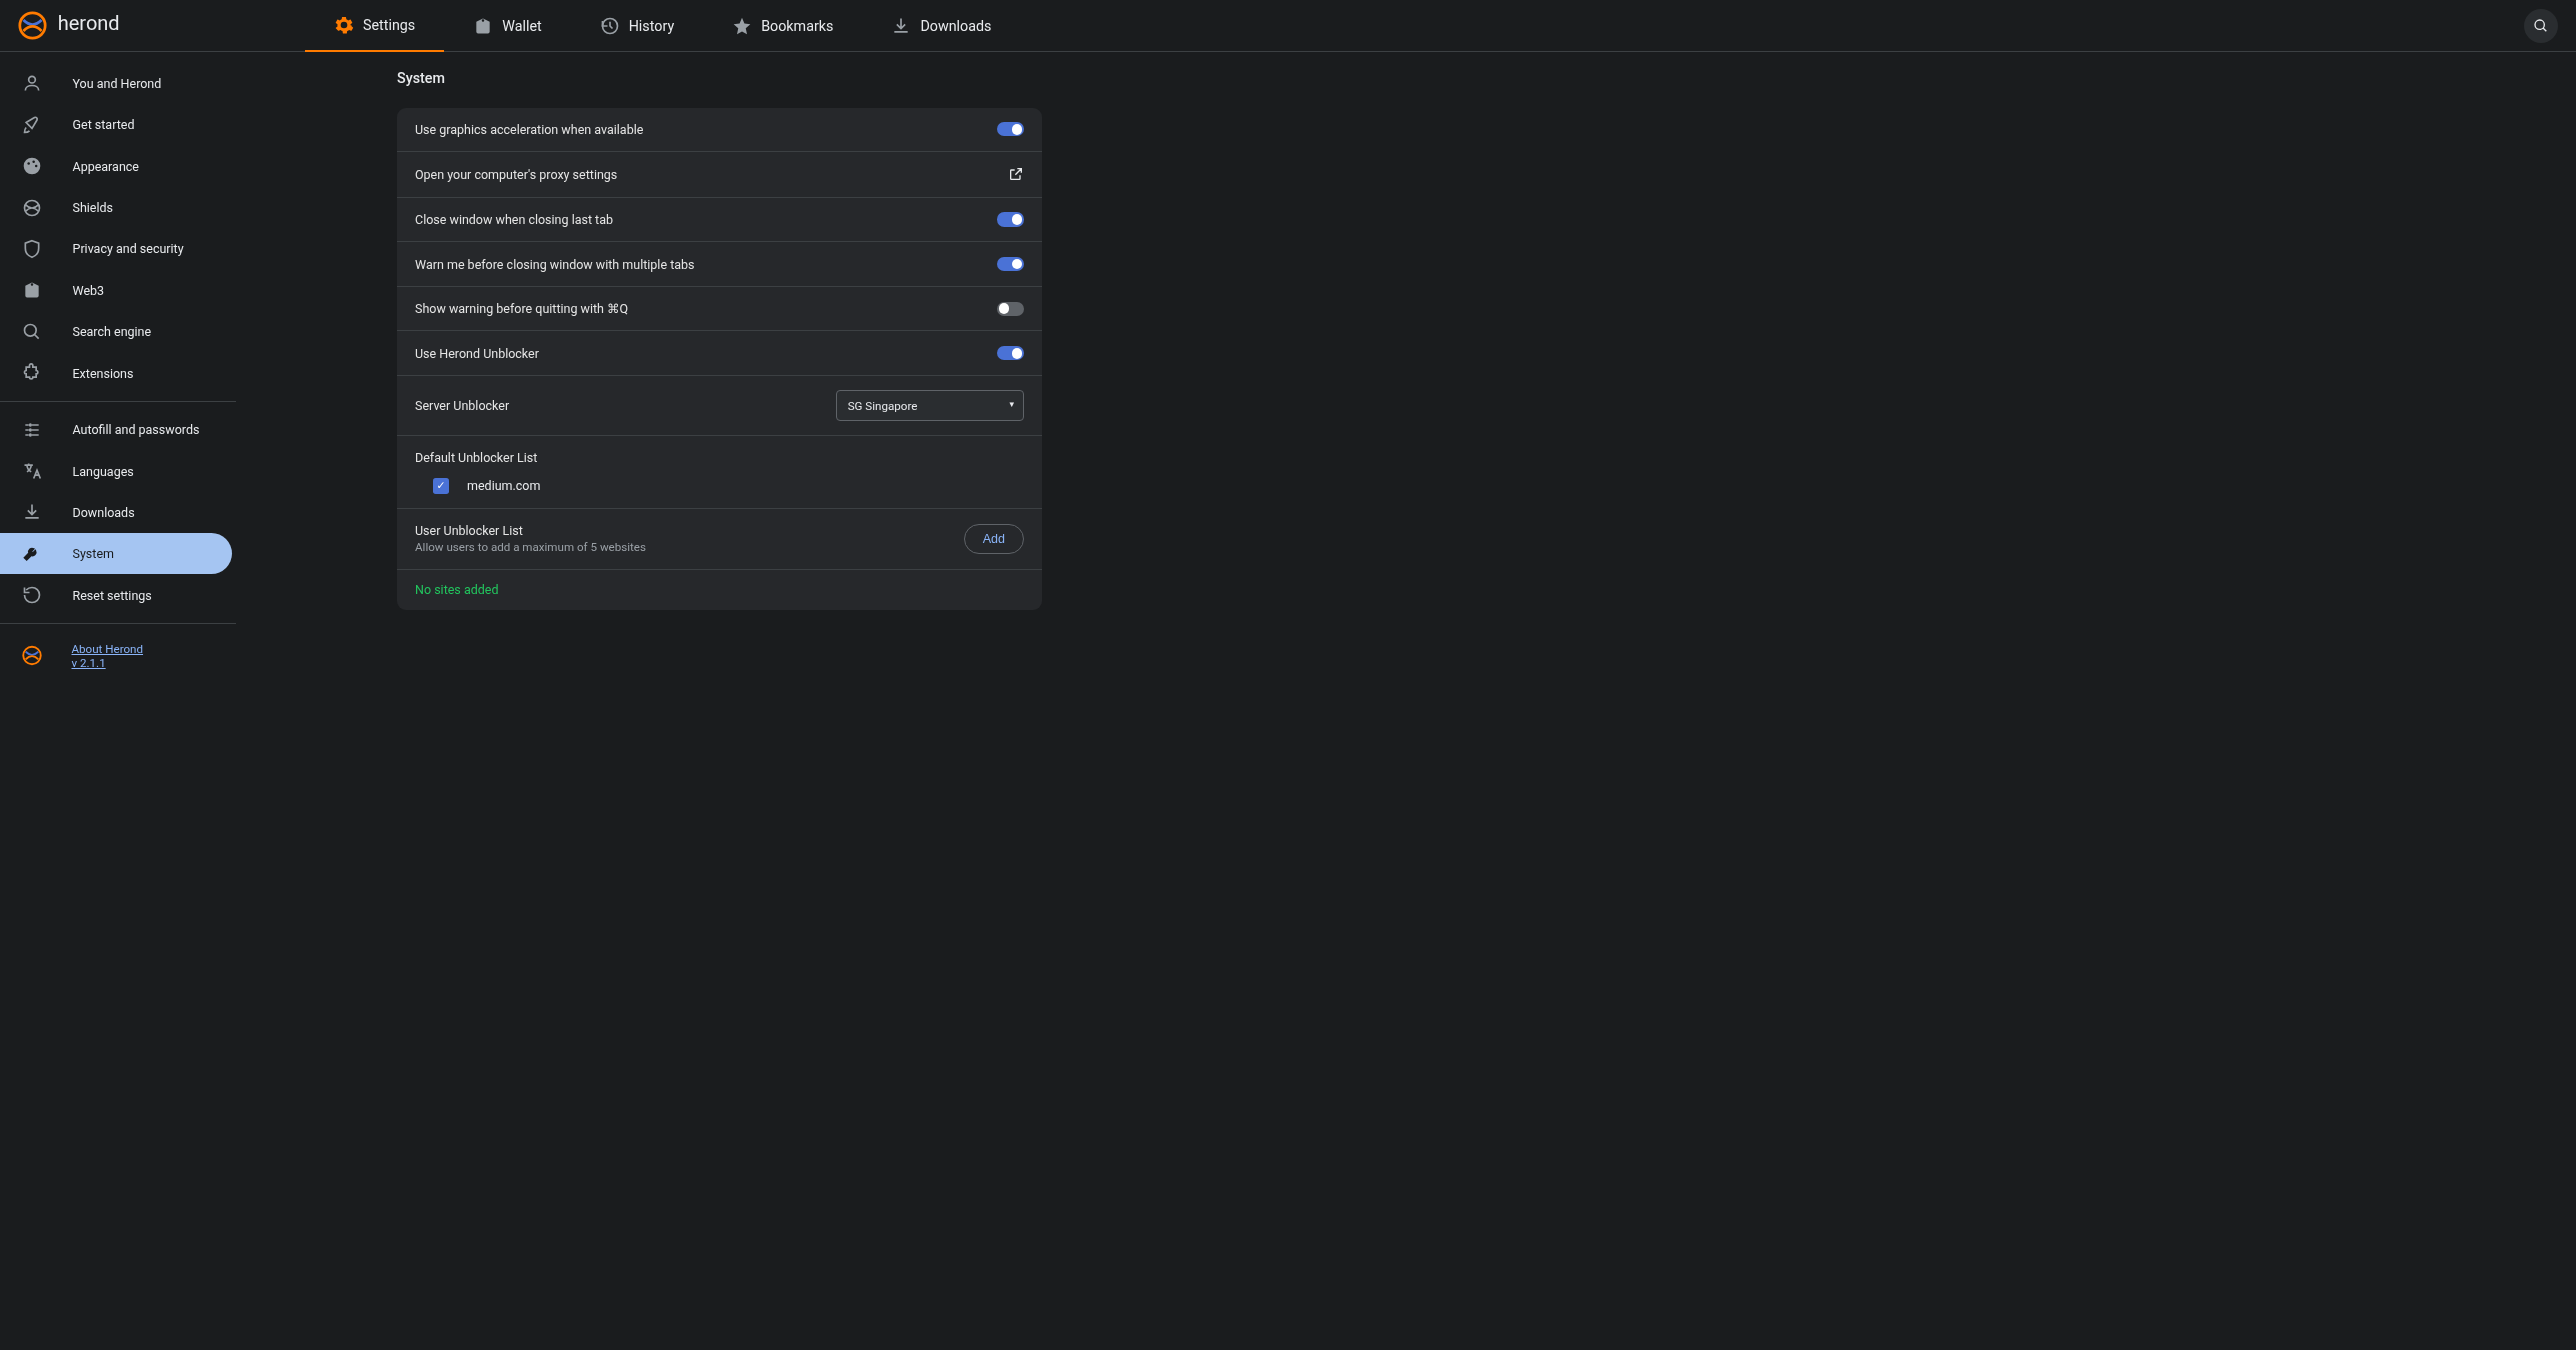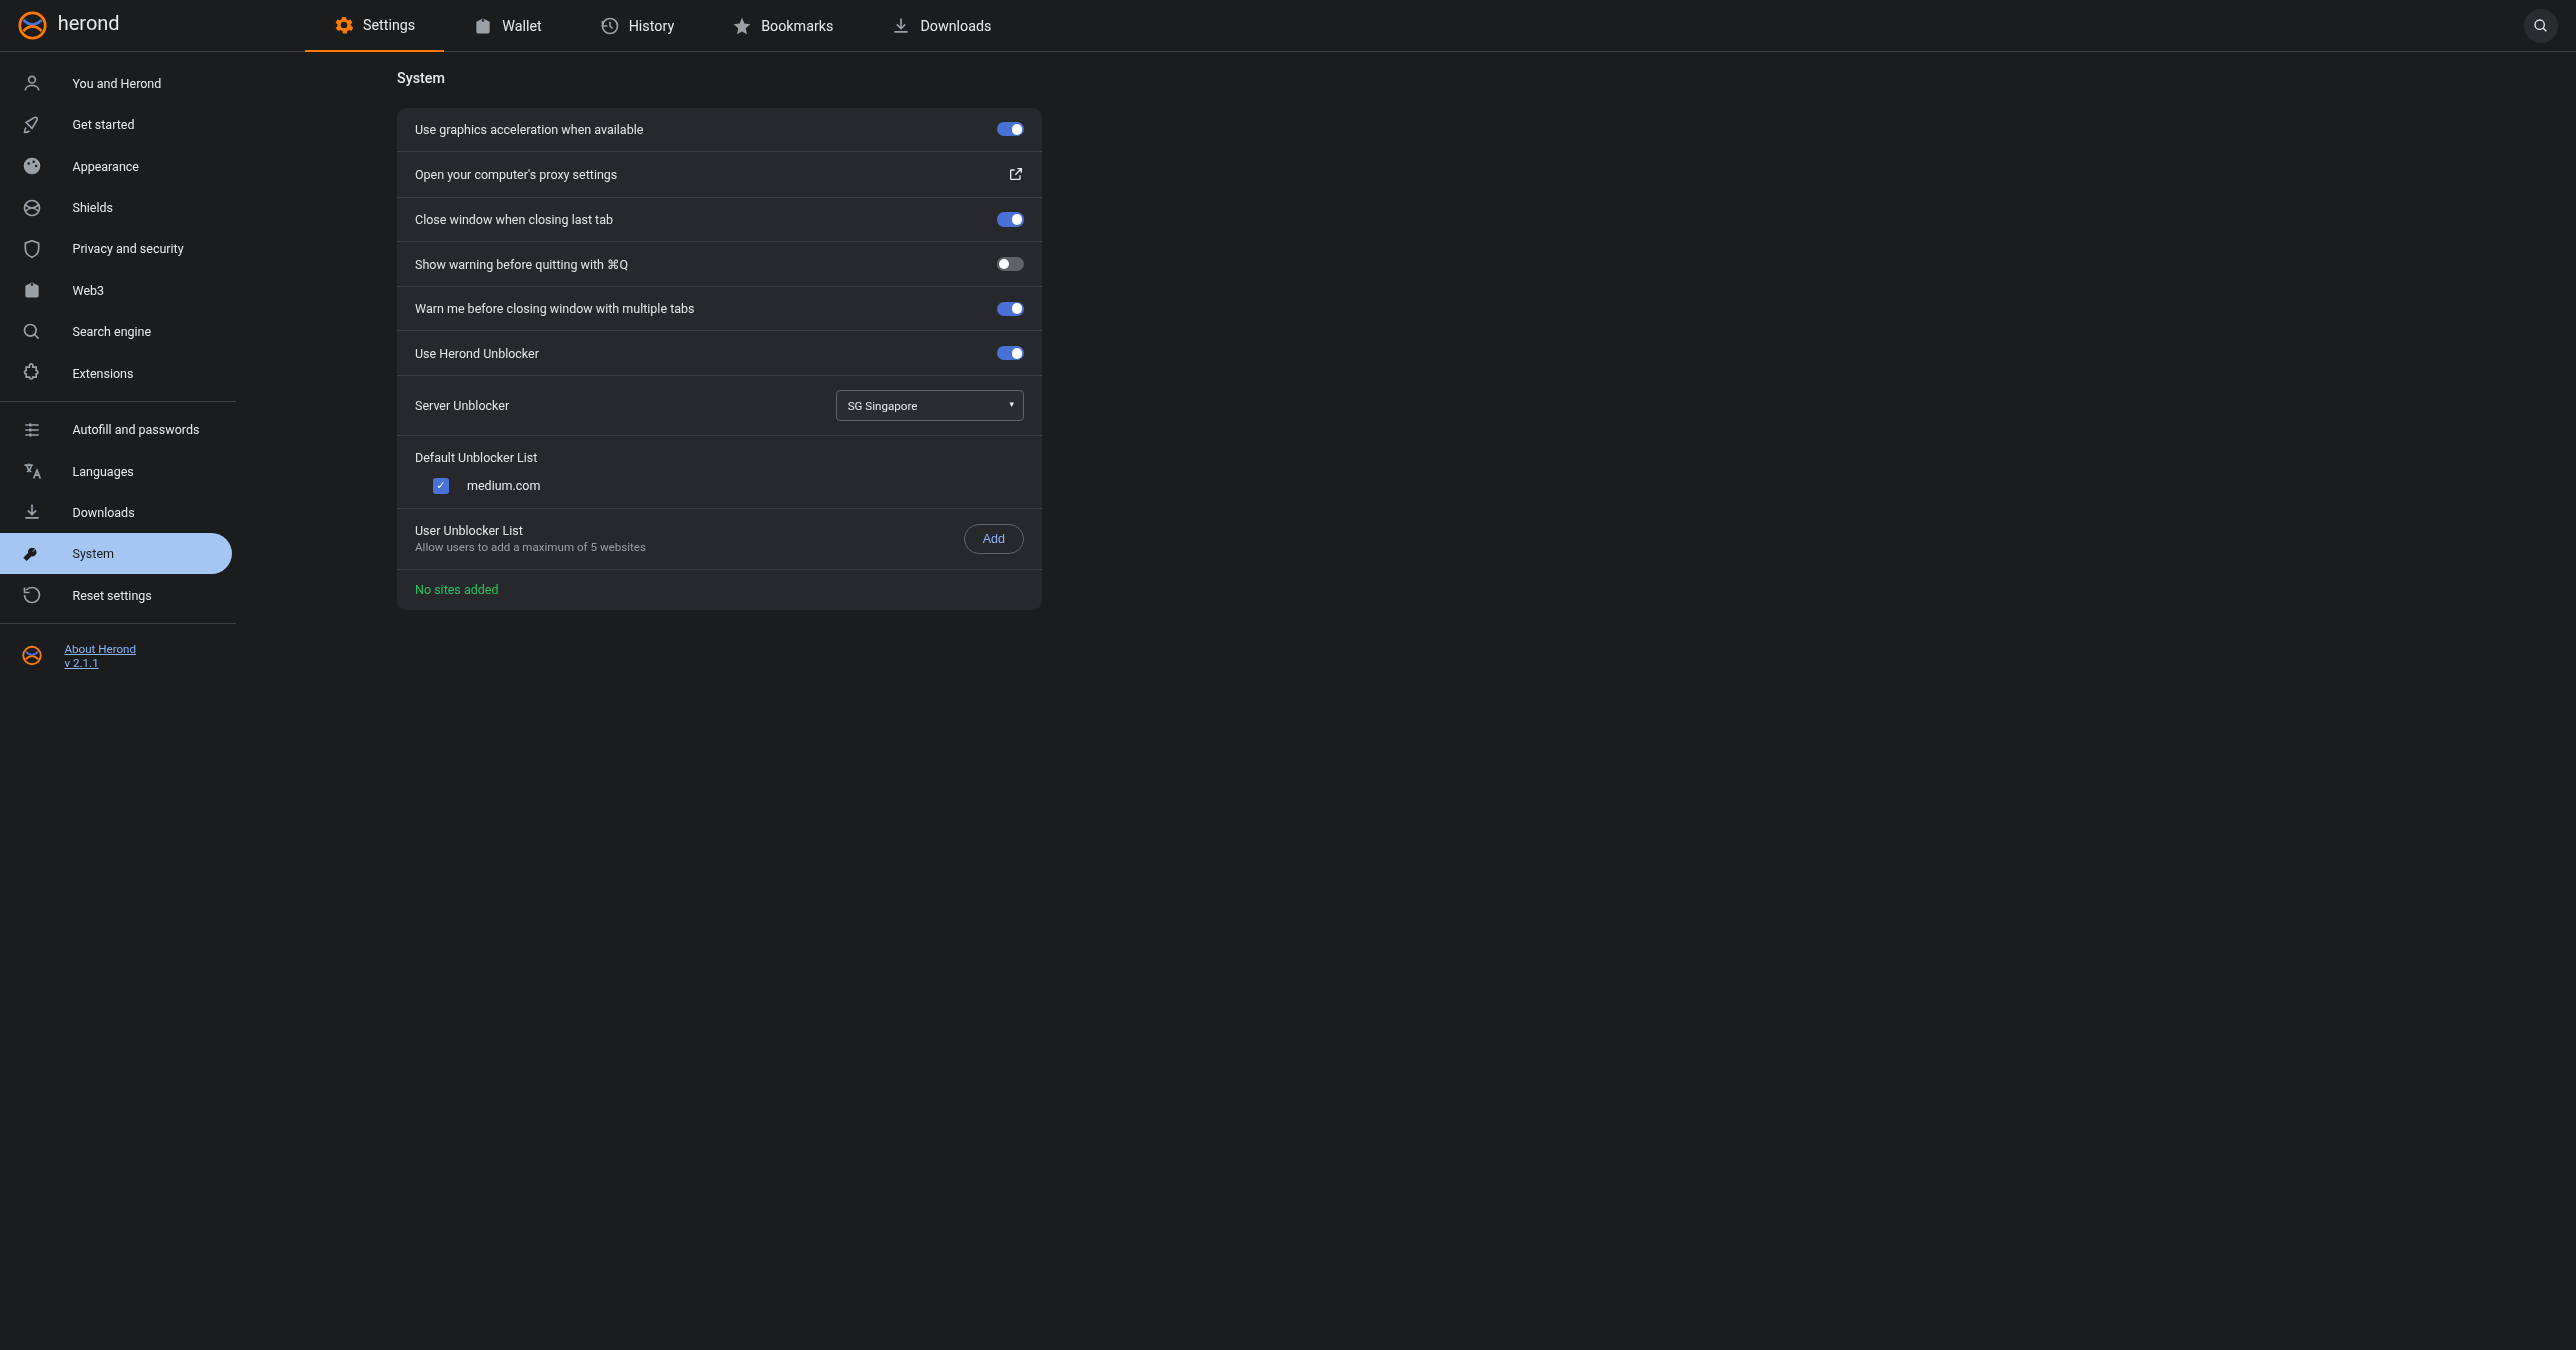--- a/index.html
+++ b/index.html
@@ -108,21 +108,21 @@
 }
 .sidebar-item.active .sidebar-icon { color: #1a1c1e; }
 .sidebar-divider {
   height: 0.9px;
   background: #3c4043;
   margin: 7.2px 0;
 }
 .about-section {
   display: flex;
   align-items: center;
-  gap: 23px;
+  gap: 30px;
   padding: 10.7px 21.5px;
 }
 .about-links a {
   color: #8ab4f8;
   text-decoration: underline;
   font-size: 11.6px;
   display: block;
 }
 
 
@@ -462,28 +462,28 @@
               </svg>
             </span>
           </div>
           <div class="setting-row">
             <span class="setting-label">Close window when closing last tab</span>
             <div class="toggle on">
               <div class="toggle-knob"></div>
             </div>
           </div>
           <div class="setting-row">
+            <span class="setting-label">Warn me before closing window with multiple tabs</span>
+            <div class="toggle on">
+              <div class="toggle-knob"></div>
+            </div>
+          </div>
+          <div class="setting-row">
             <span class="setting-label">Show warning before quitting with ⌘Q</span>
             <div class="toggle off">
-              <div class="toggle-knob"></div>
-            </div>
-          </div>
-          <div class="setting-row">
-            <span class="setting-label">Warn me before closing window with multiple tabs</span>
-            <div class="toggle on">
               <div class="toggle-knob"></div>
             </div>
           </div>
           <div class="setting-row">
             <span class="setting-label">Use Herond Unblocker</span>
             <div class="toggle on">
               <div class="toggle-knob"></div>
             </div>
           </div>
           <div class="setting-row">

